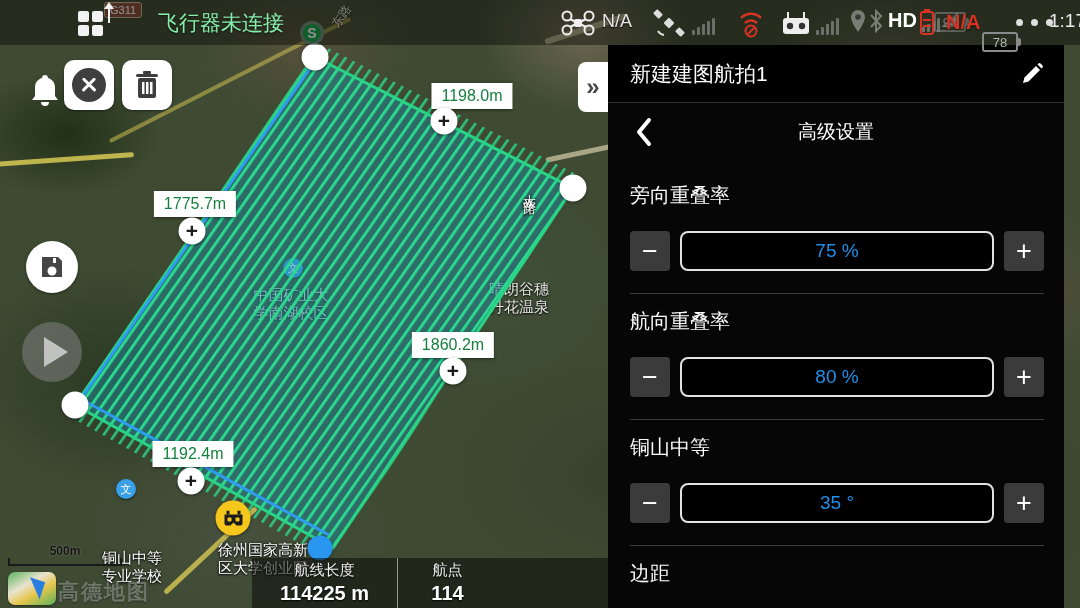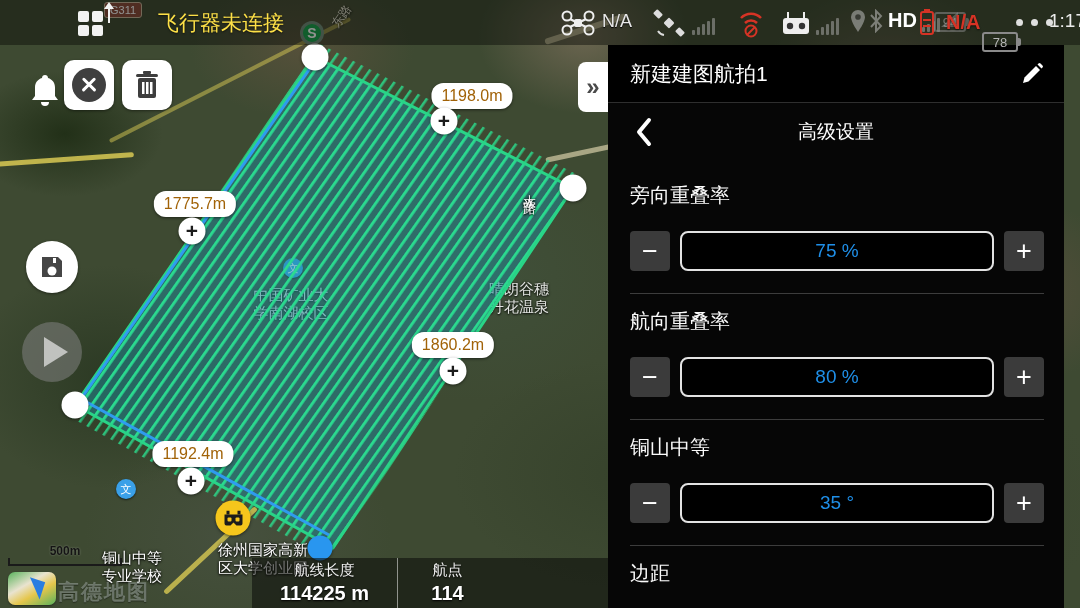--- a/index.html
+++ b/index.html
@@ -34,22 +34,22 @@
               box-shadow:0 1px 2px rgba(0,0,0,.6); }
   .road-label-v { position:absolute; writing-mode:vertical-rl; color:#fff; font-size:13px; letter-spacing:4px;
               text-shadow:0 1px 2px #000,0 0 3px #000; z-index:3; }
   .road-label-d { position:absolute; color:#f5f2e0; font-size:12px; transform:rotate(-55deg);
               text-shadow:0 1px 2px #000; z-index:1; opacity:.9; }
   .g311 { position:absolute; background:#8a4a3a; color:#fff; font-size:11px; padding:1px 5px; border-radius:3px;
           border:1px solid #c8b49a; z-index:1; }
   .s-icon { position:absolute; width:24px; height:24px; border-radius:50%; background:#16a04c; border:3px solid rgba(130,138,132,.85);
           color:#fff; font-weight:bold; font-size:14px; line-height:18px; text-align:center; z-index:3; }
 
-  .mbadge { position:absolute; transform:translate(-50%,-50%); background:#fff; color:#a16207; font-size:16px;
-            padding:4px 10px; border-radius:12px; z-index:4; box-shadow:0 1px 3px rgba(0,0,0,.5); white-space:nowrap; }
+  .mbadge { position:absolute; transform:translate(-50%,-50%); background:#fff; color:#15803d; font-size:16px;
+            padding:4px 10px; border-radius:0; z-index:4; box-shadow:0 1px 3px rgba(0,0,0,.5); white-space:nowrap; }
   .mplus  { position:absolute; transform:translate(-50%,-50%); width:27px; height:27px; border-radius:50%;
             background:#fff; z-index:4; box-shadow:0 1px 3px rgba(0,0,0,.5); text-align:center; }
   .mplus span { color:#1c1c1c; font-size:21px; font-weight:bold; line-height:25px; }
   .vtx { position:absolute; transform:translate(-50%,-50%); width:27px; height:27px; border-radius:50%;
          background:#fff; z-index:4; box-shadow:0 1px 3px rgba(0,0,0,.45); }
   .vtx-blue { position:absolute; transform:translate(-50%,-50%); width:25px; height:25px; border-radius:50%;
          background:#2996ef; z-index:4; box-shadow:0 1px 3px rgba(0,0,0,.45); }
   .goggles { position:absolute; transform:translate(-50%,-50%); width:35px; height:35px; border-radius:50%;
          background:#f5c61c; z-index:4; box-shadow:0 1px 3px rgba(0,0,0,.5); display:flex; align-items:center; justify-content:center; }
 
@@ -110,21 +110,21 @@
 
   
   .status-bar { position:absolute; left:0; top:0; width:1080px; height:45px; background:rgba(8,10,6,.45); z-index:8; }
   .sb { position:absolute; }
   .sb-grid { left:78px; top:7px; width:34px; height:30px; }
   .sb-grid i { position:absolute; width:11px; height:11px; background:#f2f2f2; border-radius:2px; }
   .sb-grid .q1{left:0;top:4px;} .sb-grid .q2{left:14px;top:4px;} .sb-grid .q3{left:0;top:18px;} .sb-grid .q4{left:14px;top:18px;}
   .sb-grid .arr { position:absolute; left:30px; top:2px; width:2px; height:14px; background:#f2f2f2; }
   .sb-grid .arr::before { content:""; position:absolute; left:-4px; top:-7px; border-left:5px solid transparent;
             border-right:5px solid transparent; border-bottom:7px solid #f2f2f2; }
-  .sb-conn { left:158px; top:9px; color:#fde047; font-size:21px; text-shadow:0 1px 2px rgba(0,0,0,.6); }
+  .sb-conn { left:158px; top:9px; color:#86efac; font-size:21px; text-shadow:0 1px 2px rgba(0,0,0,.6); }
   .sb-text { color:#e8e8e8; font-size:18px; text-shadow:0 1px 1px #000; }
   .bars { display:flex; align-items:flex-end; gap:2px; }
   .bars i { width:3px; background:rgba(175,175,175,.5); border-radius:1px; }
   .batt { border:2px solid #8a8a8a; border-radius:3px; color:#b5b5b5; font-size:13px; text-align:center; position:relative; }
   .batt::after { content:""; position:absolute; right:-5px; top:50%; transform:translateY(-50%); width:3px; height:8px;
             background:#8a8a8a; border-radius:0 2px 2px 0; }
   .sb-na-red { color:#d63325; font-size:20px; font-weight:bold; text-shadow:0 1px 2px rgba(0,0,0,.6); }
   .dots { display:flex; gap:8px; align-items:center; }
   .dots i { width:7px; height:7px; border-radius:50%; background:#e0e0e0; }
   .sb-time { color:#ececec; font-size:19px; }

